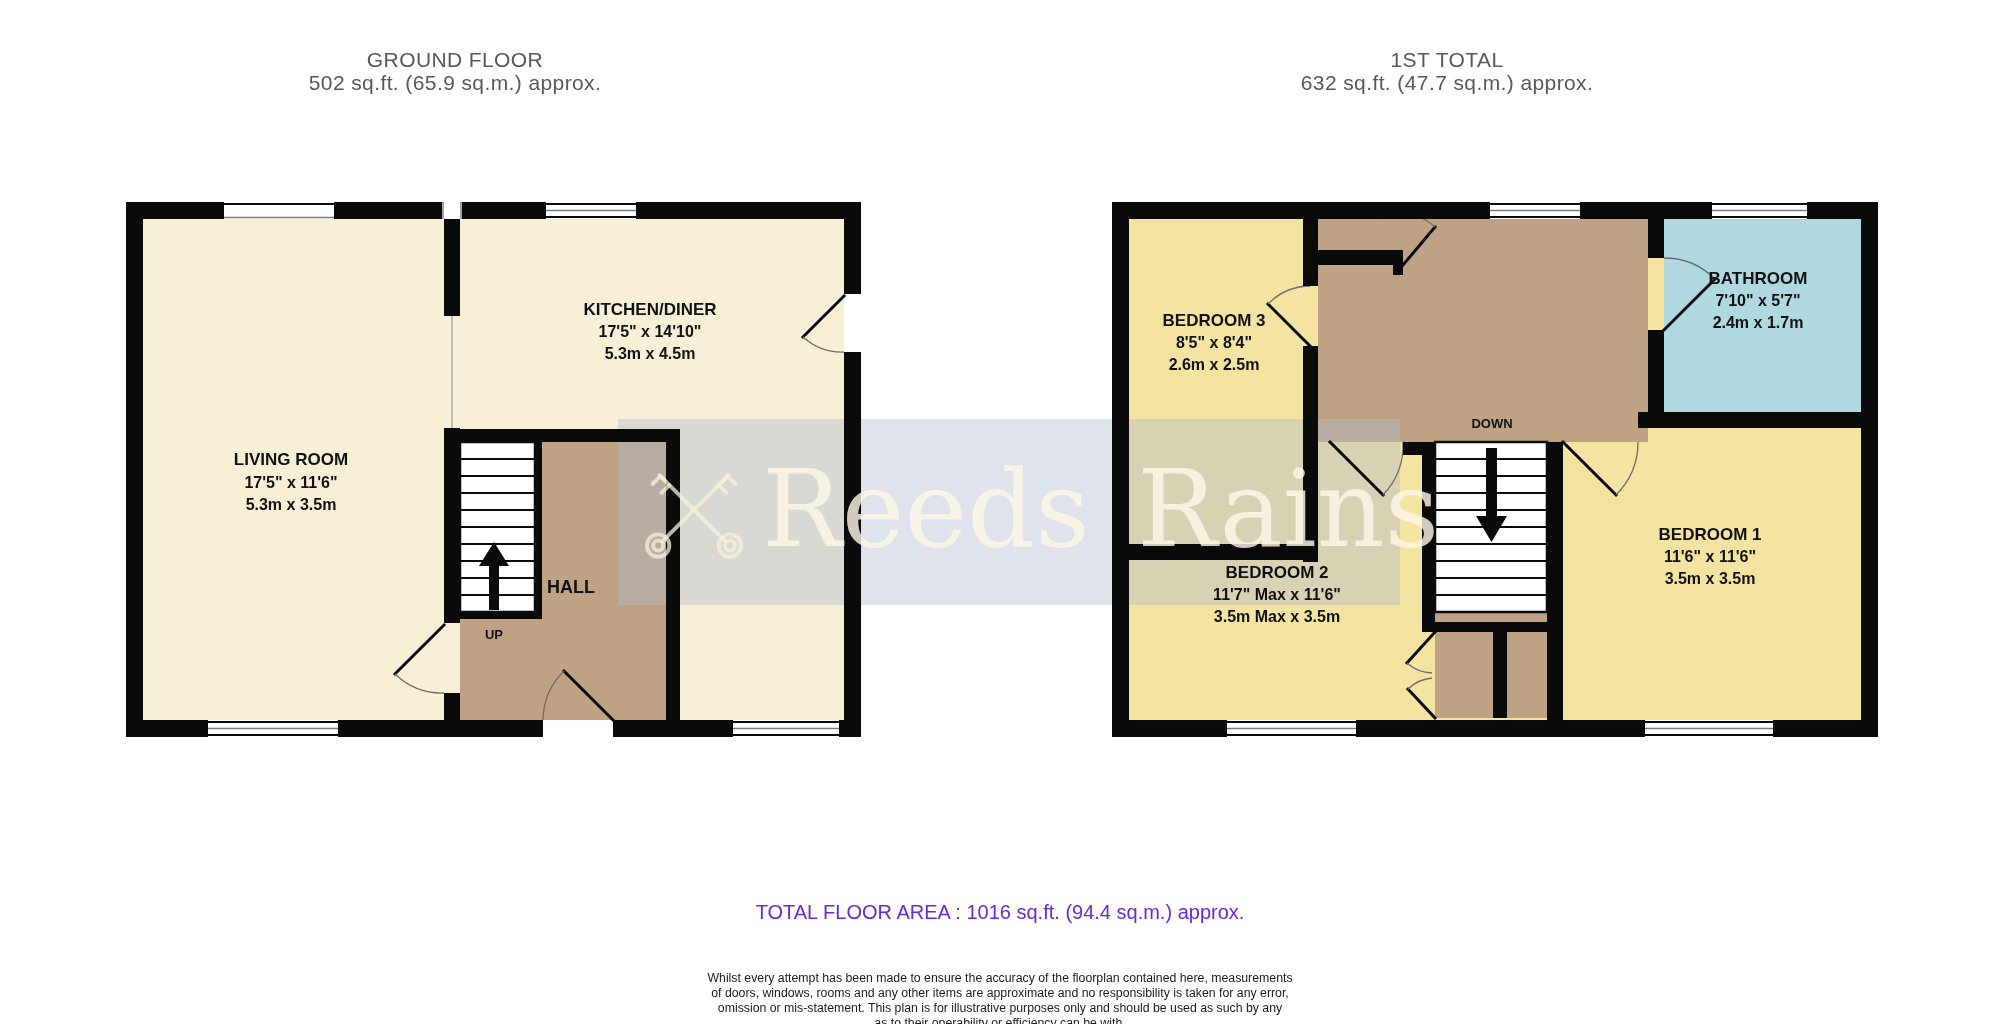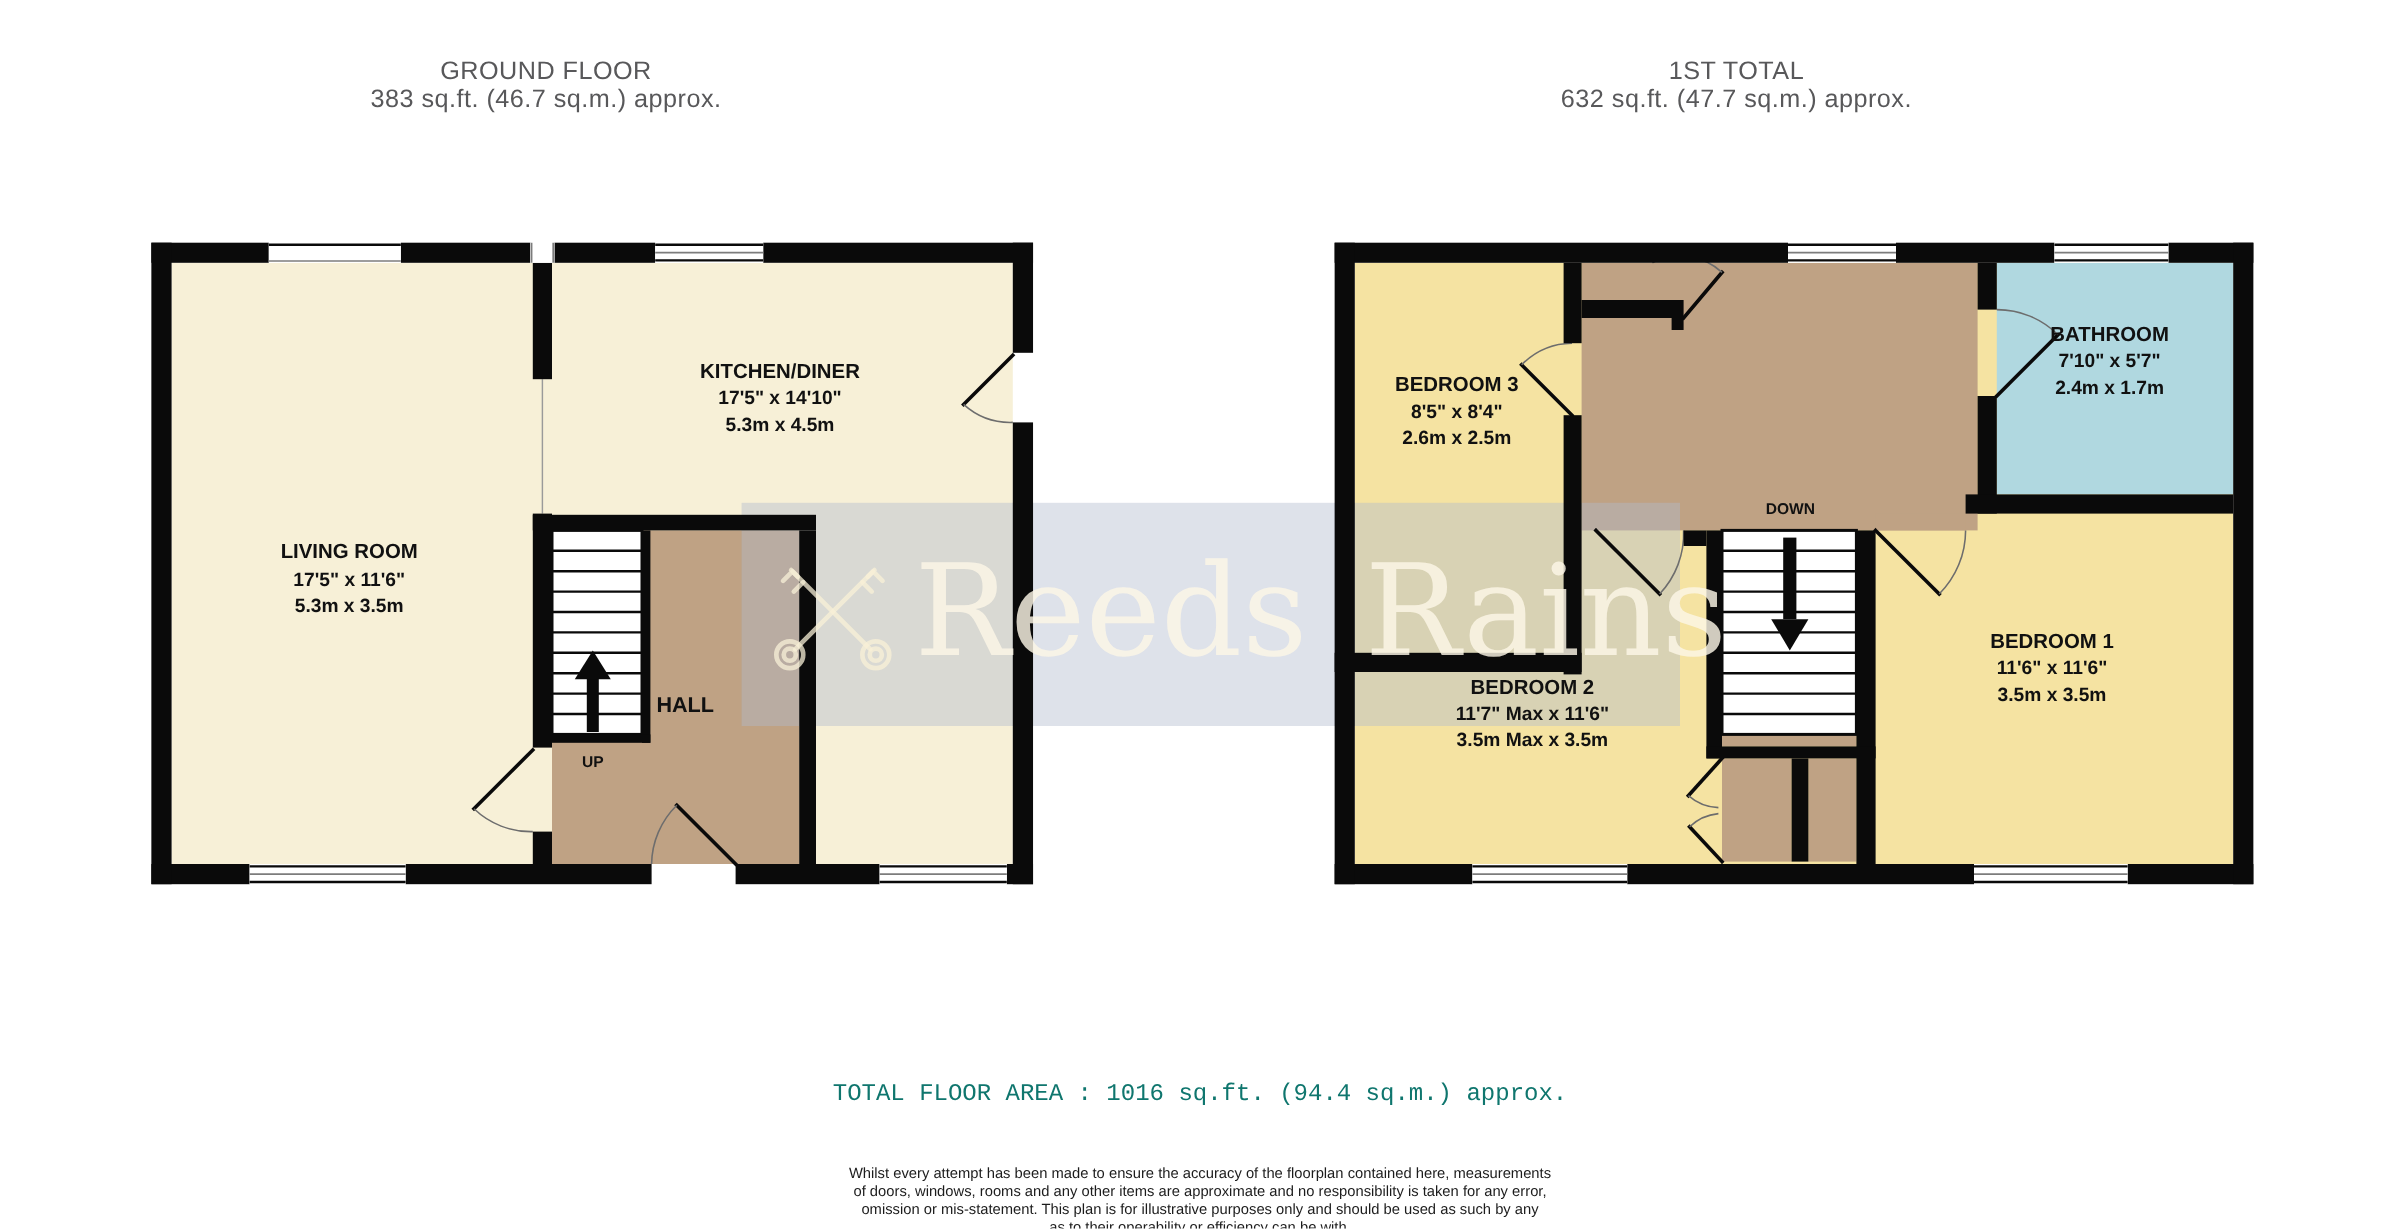--- a/index.html
+++ b/index.html
@@ -15,40 +15,40 @@
   .watermark-text{font-family:"DejaVu Serif",serif;font-size:106px;
                   color:rgba(252,246,230,.82);white-space:nowrap;word-spacing:14px;
                   margin-left:12px;margin-top:-6px;}
   .keys{margin-left:20px;flex:none;}
   .plan-svg text{font-family:"Liberation Sans",sans-serif;font-weight:bold;fill:#111;}
   .room-name{font-size:17px;}
   .room-dim{font-size:16px;}
   .zone-name{font-size:18px;}
   .stair-label{font-size:13px;fill:#222;}
   .footer-total{position:absolute;left:600px;top:901px;width:800px;text-align:center;
-                color:#0f766e;font-size:20px;font-family:Liberation Mono, monospace;}
+                color:#6d28d9;font-size:20px;}
   .footer-disclaimer{position:absolute;left:550px;top:927px;width:900px;text-align:center;
                      color:#1c1c1c;font-size:12.3px;line-height:14.9px;margin-top:44px;}
   .wall{fill:#0a0a0a;}
   .tread{fill:#ffffff;stroke:#0a0a0a;stroke-width:2.5;}
   .treadlines{stroke:#0a0a0a;stroke-width:2;fill:none;}
   .leaf{stroke:#0a0a0a;stroke-width:3;fill:none;stroke-linecap:square;}
   .arc{stroke:#6d6d6d;stroke-width:1.3;fill:none;}
   .winline{stroke:#0a0a0a;stroke-width:2;fill:none;}
   .winline-mid{stroke:#7c7c7c;stroke-width:1.4;fill:none;}
   .tint{fill:rgba(177,186,206,.42);}
 </style>
 </head>
 <body>
 
 <div id="canvas">
 
   <div class="floor-title" style="left:245px;top:48px;">
     <div>GROUND FLOOR</div>
-    <div>383 sq.ft. (46.7 sq.m.) approx.</div>
+    <div>502 sq.ft. (65.9 sq.m.) approx.</div>
   </div>
   <div class="floor-title" style="left:1237px;top:48px;">
     <div>1ST TOTAL</div>
     <div>632 sq.ft. (47.7 sq.m.) approx.</div>
   </div>
 
   <div class="watermark-band"></div>
 
   <svg class="plan plan-svg" style="left:126px;top:202px;z-index:1;" width="735" height="535" viewBox="0 0 735 535">
 

